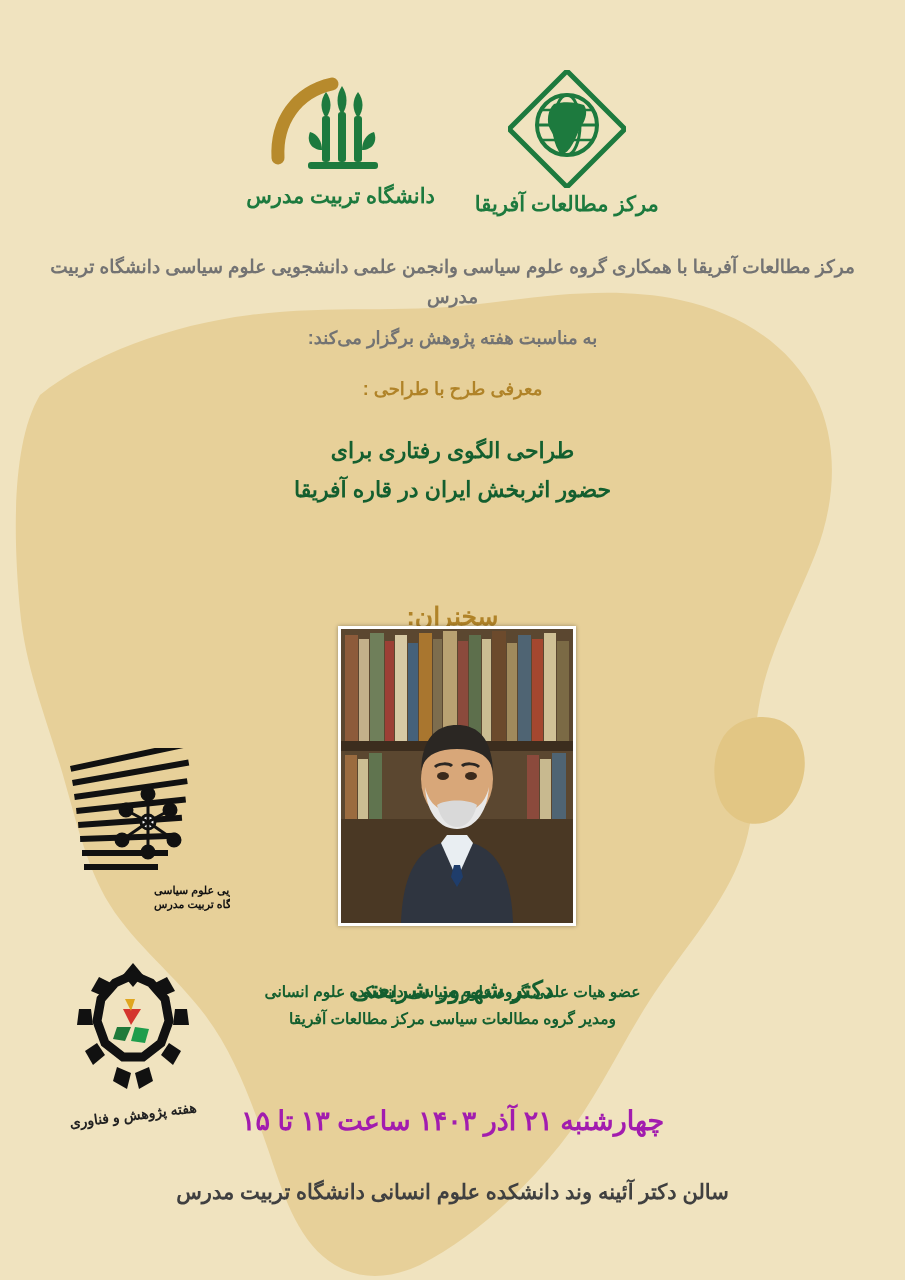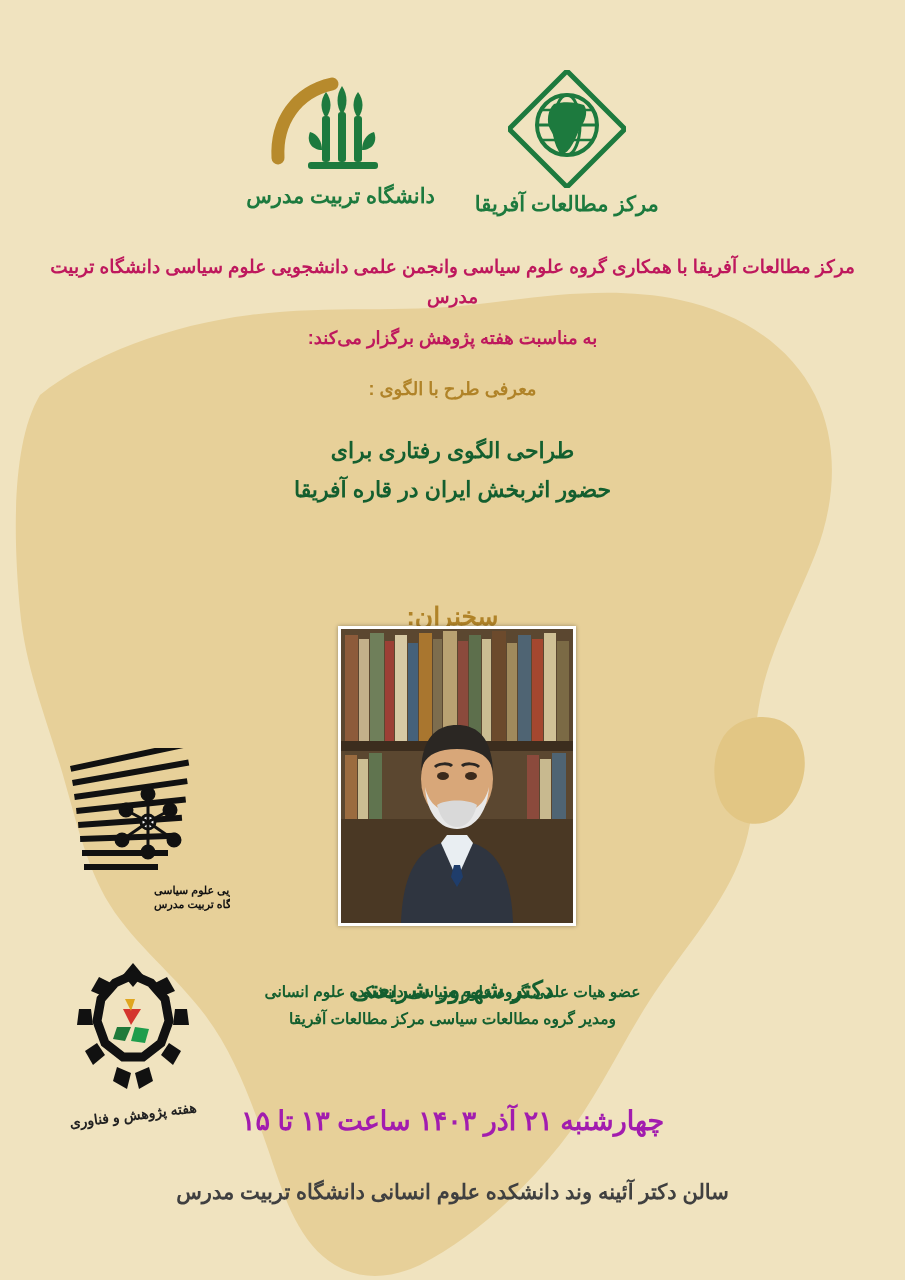--- a/index.html
+++ b/index.html
@@ -75,21 +75,21 @@
     white-space: nowrap;
   }
 
   
   .header-lines {
     position: absolute;
     top: 252px;
     left: 0;
     width: 905px;
     text-align: center;
-    color: #be185d;
+    color: #737373;
   }
   .header-line-1 {
     font-size: 18.5px;
     font-weight: bold;
     line-height: 1.6;
     padding: 0 30px;
   }
   .header-line-2 {
     font-size: 18px;
     font-weight: bold;
@@ -272,21 +272,21 @@
         <div class="logo-caption">مرکز مطالعات آفریقا</div>
       </div>
 
     </div>
 
     <div class="header-lines">
       <div class="header-line-1">مرکز مطالعات آفریقا با همکاری گروه علوم سیاسی وانجمن علمی دانشجویی علوم سیاسی دانشگاه تربیت مدرس</div>
       <div class="header-line-2">به مناسبت هفته پژوهش برگزار می‌کند:</div>
     </div>
 
-    <div class="intro-label">معرفی طرح با الگوی :</div>
+    <div class="intro-label">معرفی طرح با طراحی :</div>
 
     <div class="main-title">
       <div>طراحی الگوی رفتاری برای</div>
       <div>حضور اثربخش ایران در قاره آفریقا</div>
     </div>
 
     <div class="speaker-label">سخنران:</div>
 
     <div class="portrait-frame">
       <svg viewBox="0 0 232 294" preserveAspectRatio="xMidYMid slice" aria-hidden="true">

